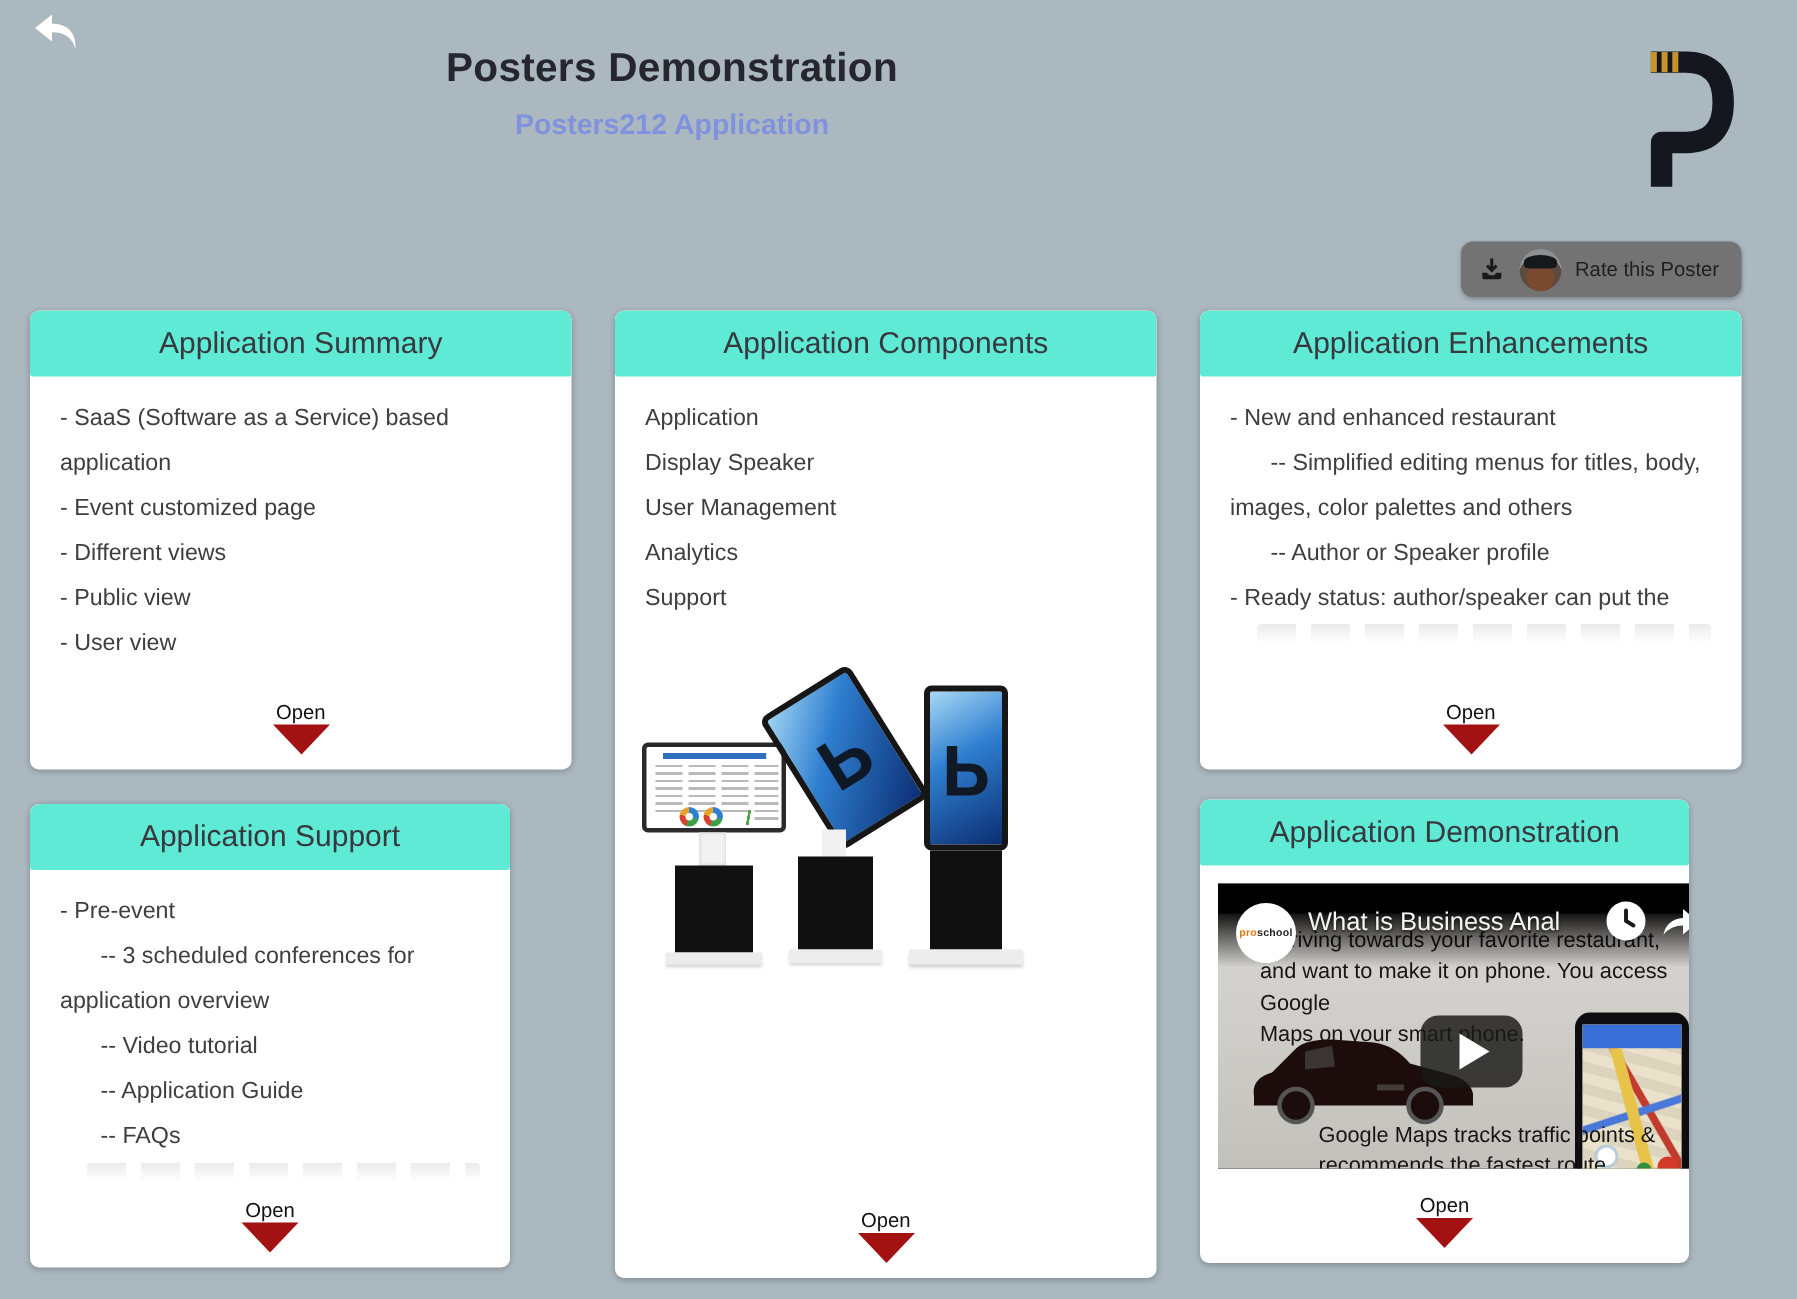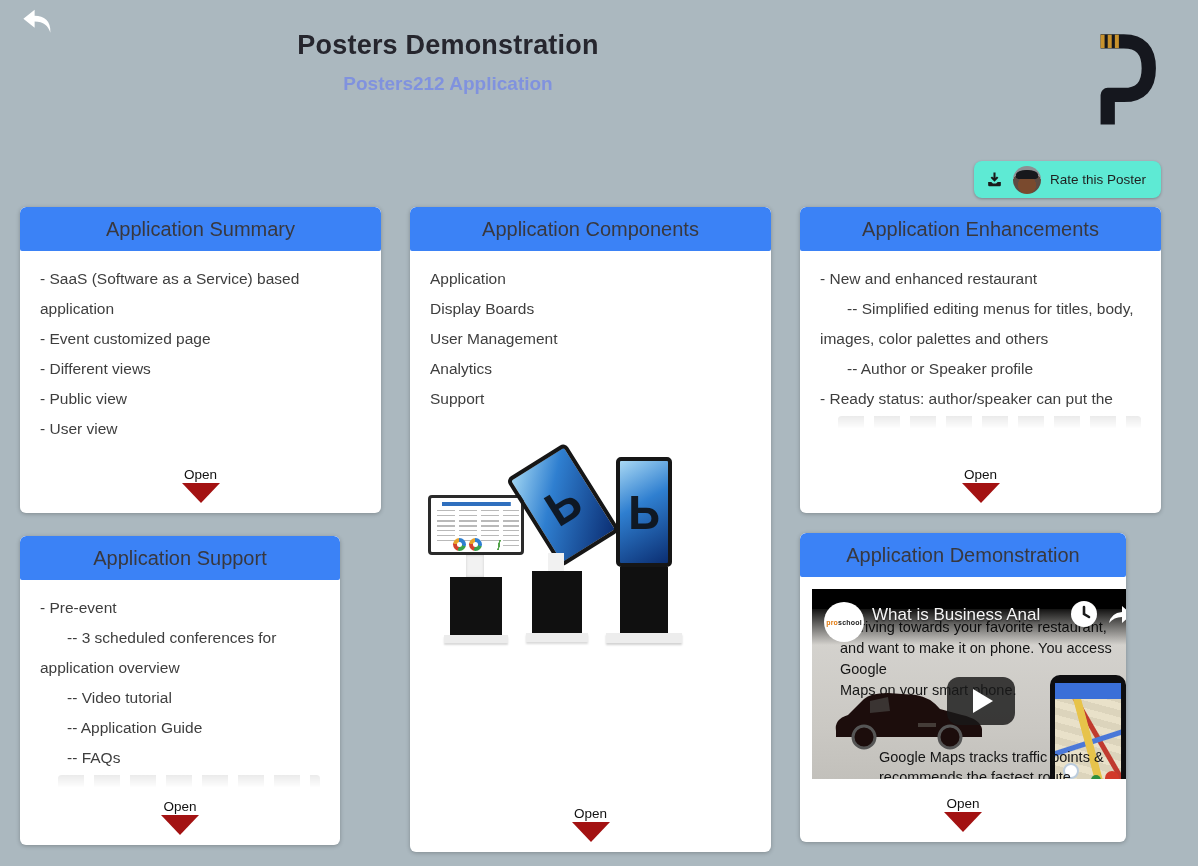--- a/index.html
+++ b/index.html
@@ -17,42 +17,42 @@
   .back-btn { position:absolute; left:20px; top:4px; width:36px; height:36px; cursor:pointer; }
   .header-titles { position:absolute; left:0; top:30px; width:896px; text-align:center; }
   .page-title { font-size:27px; font-weight:700; color:#26262e; letter-spacing:.2px; }
   .page-subtitle { margin-top:12px; font-size:19px; font-weight:700; color:#8092de; }
   .app-logo { position:absolute; left:1082px; top:28px; width:80px; height:100px; }
   .app-logo svg { width:100%; height:100%; }
 
   
   .rate-pill {
     position:absolute; left:974px; top:161px; width:187px; height:37px;
-    background:#5eead4; border-radius:8px; box-shadow:0 1px 3px rgba(0,0,0,.28);
+    background:#737373; border-radius:8px; box-shadow:0 1px 3px rgba(0,0,0,.28);
     display:flex; align-items:center; gap:9px; padding:0 11px; cursor:pointer;
   }
   .dl-icon { width:19px; height:19px; display:block; }
   .avatar {
     width:28px; height:28px; border-radius:50%; overflow:hidden; flex:0 0 auto;
     background: radial-gradient(circle at 50% 68%, #7a4a2e 0 38%, #5d4a41 39% 62%, #8d8f93 63%);
     position:relative;
   }
   .avatar::before { 
     content:""; position:absolute; left:3px; top:4px; width:22px; height:9px;
     background:#17181c; border-radius:50% 50% 20% 20%;
   }
   .rate-label { font-size:13.5px; color:#1f1f1f; white-space:nowrap; }
 
   
   .card {
     position:absolute; background:#fff; border-radius:6px;
     box-shadow:0 1px 4px rgba(0,0,0,.25); overflow:hidden;
   }
   .card-header {
-    height:44px; background:#3b82f6; color:#38383f;
+    height:44px; background:#5eead4; color:#38383f;
     display:flex; align-items:center; justify-content:center;
     font-size:20px; font-weight:500; border-radius:6px 6px 2px 2px;
   }
   .card-body { padding:13px 18px 0 20px; font-size:15.5px; color:#3e3e3e; }
   .card-line { line-height:30px; text-indent:0; }
   .card-line.lvl2 { text-indent:27px; }
   .fade-line {
     height:14px; margin:2px 20px 0 38px; border-radius:3px;
     background:
       repeating-linear-gradient(90deg, rgba(90,90,90,.28) 0 26px, transparent 26px 36px);
@@ -227,21 +227,21 @@
     <div class="open-btn">
       <span class="open-label">Open</span>
       <span class="open-tri"></span>
     </div>
   </section>
 
   <section class="card" id="card-components">
     <div class="card-header">Application Components</div>
     <div class="card-body">
         <p class="card-line">Application</p>
-        <p class="card-line">Display Boards</p>
+        <p class="card-line">Display Speaker</p>
         <p class="card-line">User Management</p>
         <p class="card-line">Analytics</p>
         <p class="card-line">Support</p>
       </div>
 
     <div class="kiosk-wrap">
       <div class="screen-land">
         <div class="poster"></div>
         <div class="donut d1"></div>
         <div class="donut d2"></div>

